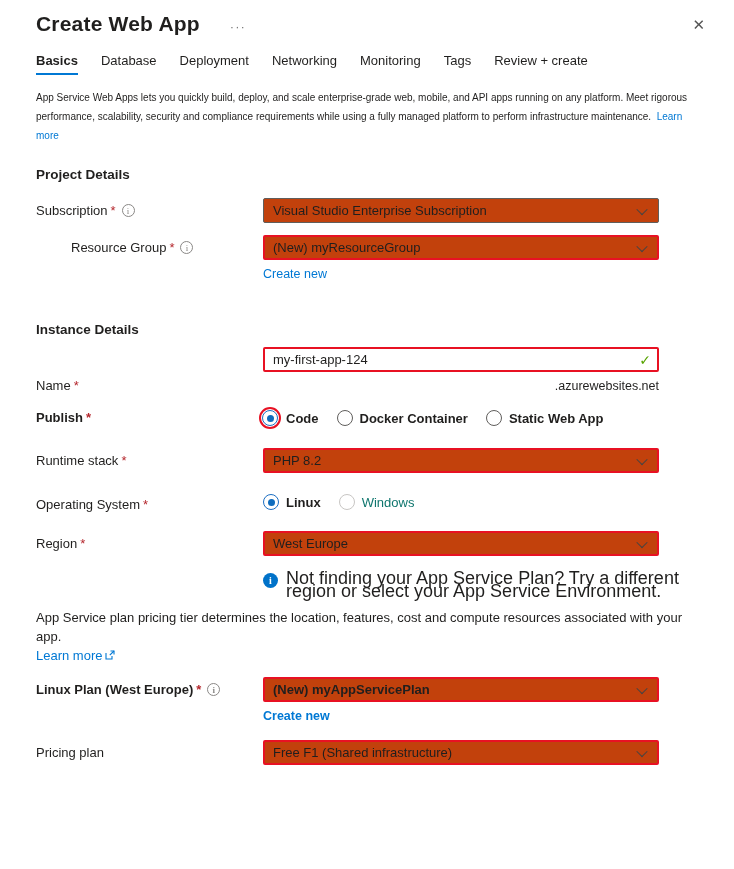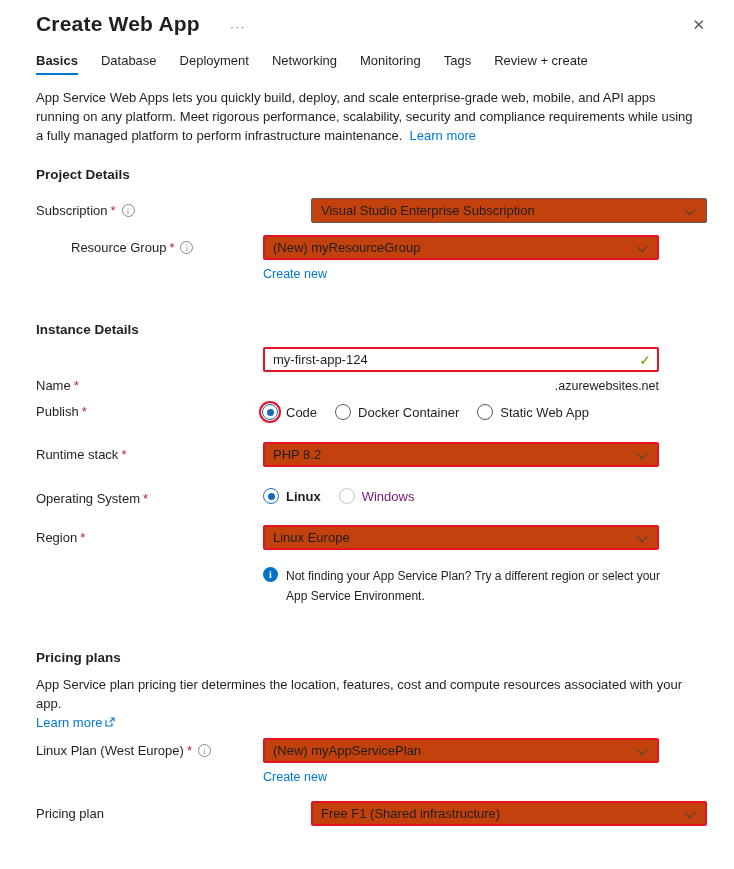--- a/index.html
+++ b/index.html
@@ -25,21 +25,21 @@
   .ellipsis-menu{margin-left:30px;color:#7a7a7a;font-size:13px;letter-spacing:1px;cursor:pointer;line-height:1;padding-top:4px;}
   .close-btn{color:#555;font-size:15px;cursor:pointer;padding:2px 6px;margin-right:-2px;margin-top:2px;}
 
   
   .tabs{display:flex;margin-top:17px;}
   .tab{font-size:13px;margin-right:23px;padding-bottom:7px;cursor:pointer;position:relative;color:var(--text);}
   .tab.active{font-weight:700;}
   .tab.active::after{content:"";position:absolute;left:0;right:0;bottom:0;height:2.5px;background:var(--accent);}
 
   
-  .intro{margin-top:13px;font-size:13px;line-height:19px;max-width:660px;}
+  .intro{margin-top:13px;font-size:10px;line-height:19px;max-width:660px;}
   .link{color:var(--accent);text-decoration:none;cursor:pointer;}
   .section-heading{font-weight:700;font-size:13.5px;margin-top:22px;}
   .section-desc{font-size:13px;line-height:19px;margin-top:10px;max-width:660px;}
 
   
   .form-row{display:flex;align-items:flex-start;}
   .label-col{width:227px;flex:none;font-size:13px;padding-top:5px;display:flex;align-items:center;}
   .label-col.indent{padding-left:35px;}
   .req{color:#b4262c;margin-left:3px;}
   .tip-icon{display:inline-flex;align-items:center;justify-content:center;width:13px;height:13px;border:1px solid #8a8886;border-radius:50%;color:#8a8886;font-size:9px;margin-left:6px;font-family:"Liberation Serif",serif;cursor:pointer;flex:none;}
@@ -56,33 +56,33 @@
 
   .sub-link{display:inline-block;font-size:12.5px;margin-top:7px;}
 
   
   .radio-group{display:flex;padding-top:2px;}
   .radio-opt{display:flex;align-items:center;margin-right:18px;font-size:13px;cursor:pointer;}
   .radio-dot{width:16px;height:16px;border:1px solid var(--border);border-radius:50%;position:relative;margin-right:7px;flex:none;background:#fff;}
   .radio-dot.sel{border-color:#1b6ec2;}
   .radio-dot.sel::after{content:"";position:absolute;left:3.5px;top:3.5px;width:7px;height:7px;border-radius:50%;background:#0f6cbd;}
   .radio-dot.dis{border-color:#c8c6c4;}
-  .radio-opt.dis{color:#701a75;cursor:default;}
+  .radio-opt.dis{color:#0f766e;cursor:default;}
   .red-ring{display:inline-flex;border:2.5px solid var(--highlight);border-radius:50%;padding:1px;margin-right:5px;margin-left:-4px;}
   .red-ring .radio-dot{margin-right:0;}
 
   
   .info-row{display:flex;margin-top:16px;}
   .info-box{display:flex;width:420px;}
   .info-icon{width:15px;height:15px;border-radius:50%;background:#0072c9;color:#fff;font-size:10px;font-weight:700;display:flex;align-items:center;justify-content:center;flex:none;margin-right:8px;margin-top:1px;font-family:"Liberation Serif",serif;}
-  .info-text{font-size:12px;line-height:20px;}
+  .info-text{font-size:18px;line-height:13px;}
 
   .ext-icon{margin-left:3px;vertical-align:baseline;}
 
-  .mt16{margin-top:16px;gap:48px;} .mt12{margin-top:12px;} .mt14{margin-top:6px;}
+  .mt16{margin-top:16px;} .mt12{margin-top:12px;} .mt14{margin-top:12px;font-weight:bold;}
   .mt20{margin-top:19px;} .mt30{margin-top:40px;} .mt10{margin-top:10px;align-items:flex-end;}
   .mt46{margin-top:44px;}
 </style>
 </head>
 <body>
 
 <div class="page">
 
   <div class="header">
     <div class="title-wrap">
@@ -208,35 +208,34 @@
     </div>
   </div>
 
   <div class="form-row mt20">
     <div class="label-col">
       <span>Region</span>
         <span class="req">*</span>
     </div>
     <div class="control-col">
       <div class="dropdown red">
-        <span>Linux Europe</span>
+        <span>West Europe</span>
         <span class="chev"></span>
       </div>
     </div>
   </div>
 
   <div class="info-row">
     <div class="label-col"></div>
     <div class="info-box">
       <span class="info-icon">i</span>
       <span class="info-text">Not finding your App Service Plan? Try a different region or select your App Service Environment.</span>
     </div>
   </div>
 
-  <div class="section-heading mt46">Pricing plans</div>
   <div class="section-desc"><span>App Service plan pricing tier determines the location, features, cost and compute resources associated with your app.</span><br>
     <a class="link"><span>Learn more</span><svg class="ext-icon" width="10" height="10" viewBox="0 0 10 10">
           <path d="M1 3 v6 h6 v-3" fill="none" stroke="#0078d4" stroke-width="1.1"></path>
           <path d="M5.5 1 h3.5 v3.5" fill="none" stroke="#0078d4" stroke-width="1.1"></path>
           <path d="M9 1 L4.8 5.2" stroke="#0078d4" stroke-width="1.1"></path>
         </svg></a>
   </div>
 
   <div class="form-row mt14">
     <div class="label-col">

